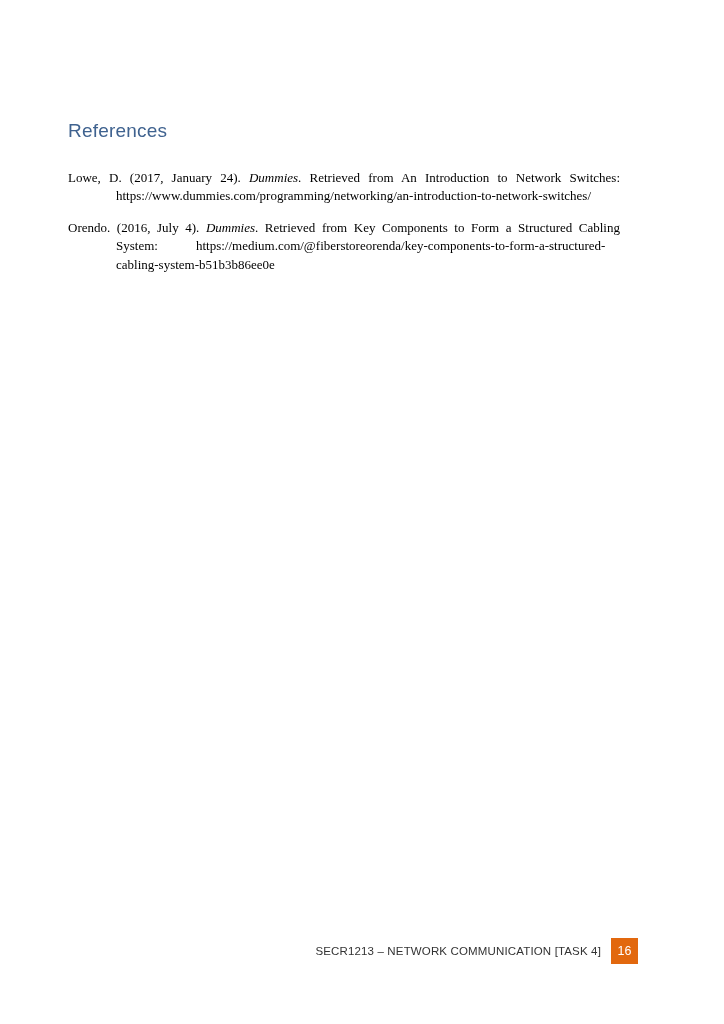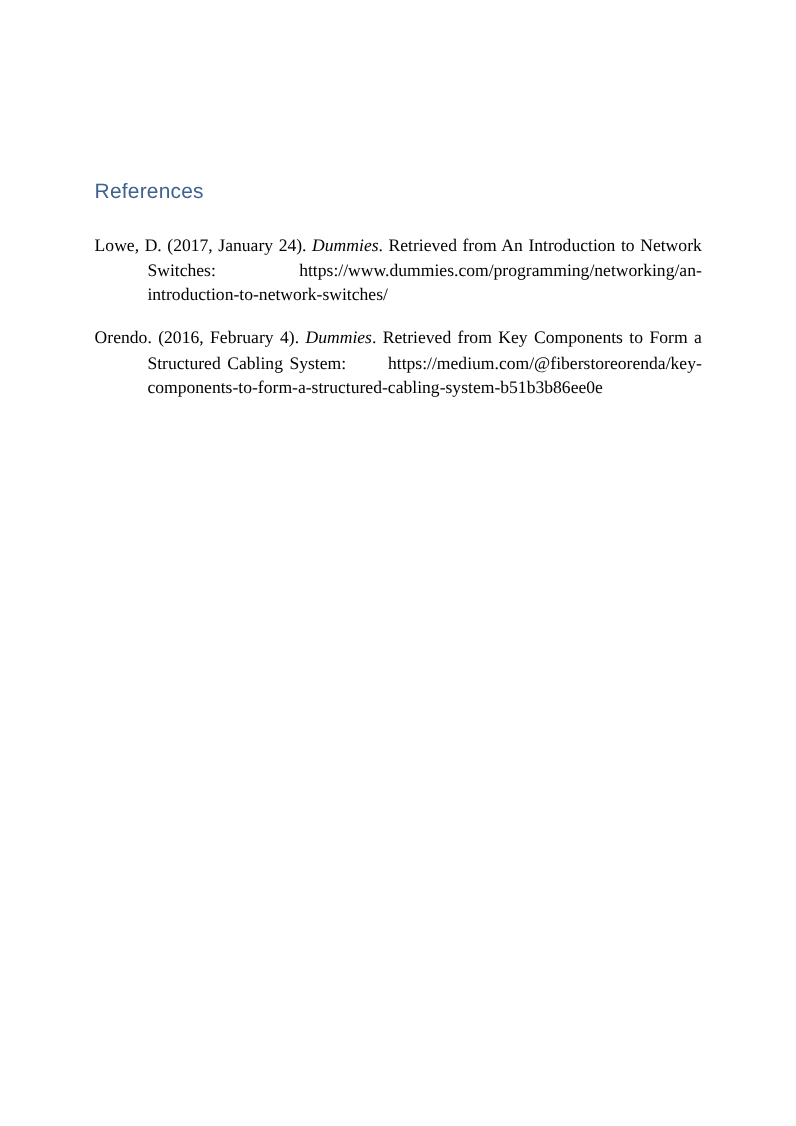--- a/index.html
+++ b/index.html
@@ -20,44 +20,43 @@
     position: absolute;
     left: 0;
     top: 0;
     width: 724px;
     height: 1024px;
     background: #ffffff;
   }
 
   .content {
     position: absolute;
-    left: 86px;
+    left: 68px;
     top: 120px;
     width: 552px;
-    margin-top: 44px;
   }
 
   .heading {
     font-family: "Liberation Sans", sans-serif;
     font-size: 19px;
     font-weight: 400;
     color: #3f628f;
     letter-spacing: 0.2px;
     margin: 0 0 26px 0;
     line-height: 1.2;
   }
 
   .ref-list {
     margin: 0;
     padding: 0;
     list-style: none;
   }
 
   .ref-item {
-    font-size: 16px;
+    font-size: 13px;
     line-height: 1.42;
     text-align: justify;
     text-justify: inter-word;
     margin-bottom: 11px;
     padding-left: 48px;
     text-indent: -48px;
   }
 
   .ref-item i {
     font-style: italic;
@@ -116,20 +115,26 @@
 
     <h1 class="heading">References</h1>
 
     <div class="ref-list">
 
       <p class="ref-item">
         <span>Lowe, D. (2017, January 24). </span><i>Dummies</i><span>. Retrieved from An Introduction to Network Switches: </span><span>https://www.dummies.com/programming/networking/an-introduction-to-network-switches/</span>
       </p>
 
       <p class="ref-item">
-        <span>Orendo. (2016, February 4). </span><i>Dummies</i><span>. Retrieved from Key Components to Form a Structured Cabling System:</span><span class="gap-small"></span><span>https://medium.com/@fiberstoreorenda/key-components-to-form-a-structured-cabling-system-b51b3b86ee0e</span>
+        <span>Orendo. (2016, July 4). </span><i>Dummies</i><span>. Retrieved from Key Components to Form a Structured Cabling System:</span><span class="gap-small"></span><span>https://medium.com/@fiberstoreorenda/key-components-to-form-a-structured-cabling-system-b51b3b86ee0e</span>
       </p>
 
     </div>
   </div>
 
+  <div class="footer">
+    <div class="footer-inner">
+      <div class="footer-text">SECR1213 – NETWORK COMMUNICATION [TASK 4]</div>
+      <div class="page-number">16</div>
+    </div>
+  </div>
 
 </div>
 
 </body></html>

